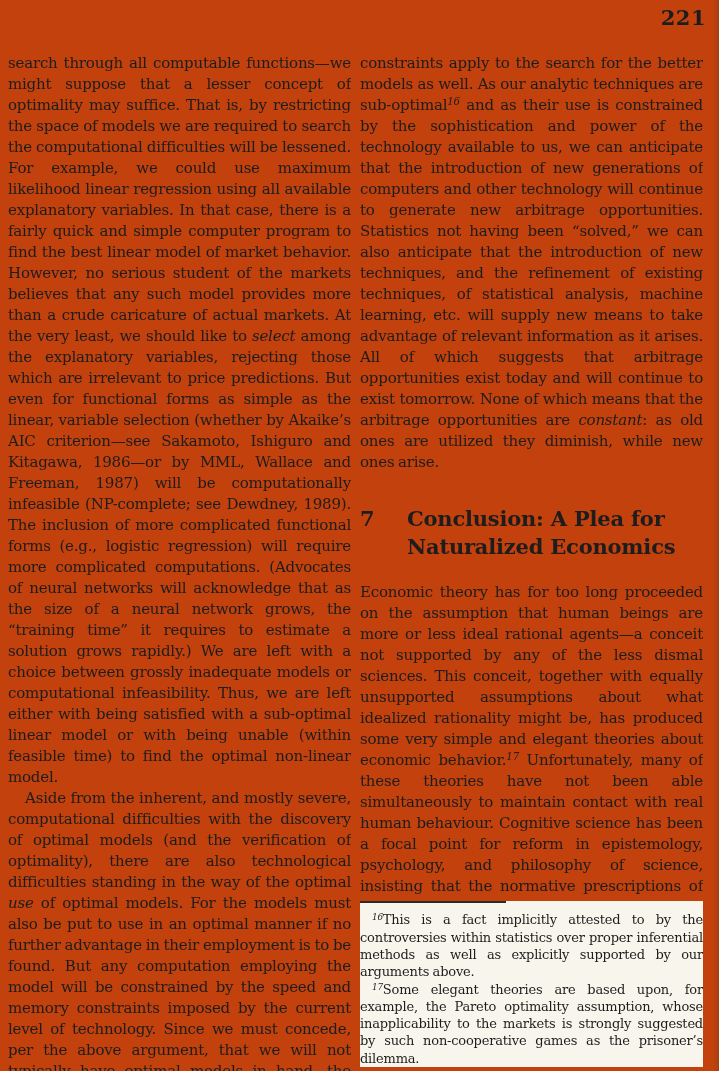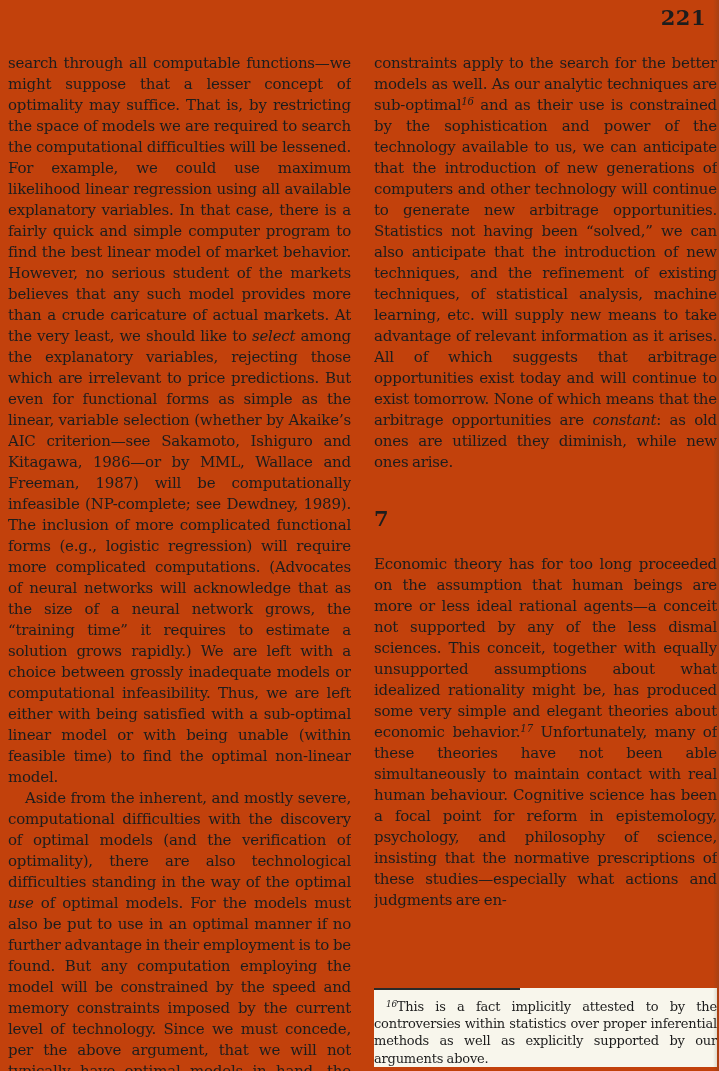--- a/index.html
+++ b/index.html
@@ -33,21 +33,21 @@
     right: 13px;
     font-size: 21px;
     font-weight: bold;
     letter-spacing: 0.5px;
   }
   .columns {
     position: absolute;
     top: 53px;
     left: 8px;
     display: flex;
-    gap: 23px;
+    gap: 9px;
     height: 1018px;
   }
   .col {
     width: 343px;
     overflow: hidden;
   }
   .col-right {
     position: relative;
   }
   p {
@@ -113,28 +113,30 @@
       </div>
 
     <div class="col col-right">
 
       <div>
           <p><span>constraints apply to the search for the better models as well. As our analytic techniques are sub-optimal</span><sup>16</sup><span> and as their use is constrained by the sophistication and power of the technology available to us, we can anticipate that the introduction of new generations of computers and other technology will continue to generate new arbitrage opportunities. Statistics not having been “solved,” we can also anticipate that the introduction of new techniques, and the refinement of existing techniques, of statistical analysis, machine learning, etc. will supply new means to take advantage of relevant information as it arises. All of which suggests that arbitrage opportunities exist today and will continue to exist tomorrow. None of which means that the arbitrage opportunities are </span><i>constant</i><span>: as old ones are utilized they diminish, while new ones arise.</span></p>
         </div>
 
       <div class="section-heading">
         <span class="sec-num">7</span>
+        <span class="sec-title">Conclusion: A Plea for Naturalized Economics</span>
       </div>
 
       <div>
           <p><span>Economic theory has for too long proceeded on the assumption that human beings are more or less ideal rational agents—a conceit not supported by any of the less dismal sciences. This conceit, together with equally unsupported assumptions about what idealized rationality might be, has produced some very simple and elegant theories about economic behavior.</span><sup>17</sup><span> Unfortunately, many of these theories have not been able simultaneously to maintain contact with real human behaviour. Cognitive science has been a focal point for reform in epistemology, psychology, and philosophy of science, insisting that the normative prescriptions of these studies—especially what actions and judgments are en-</span></p>
         </div>
 
       <div class="footnotes">
         <div class="fn-rule"></div>
         <div>
             <p class="footnote"><sup>16</sup><span>This is a fact implicitly attested to by the controversies within statistics over proper inferential methods as well as explicitly supported by our arguments above.</span></p>
+            <p class="footnote"><sup>17</sup><span>Some elegant theories are based upon, for example, the Pareto optimality assumption, whose inapplicability to the markets is strongly suggested by such non-cooperative games as the prisoner’s dilemma.</span></p>
           </div>
       </div>
 
     </div>
   </div>
 </div>
 
 </body></html>

